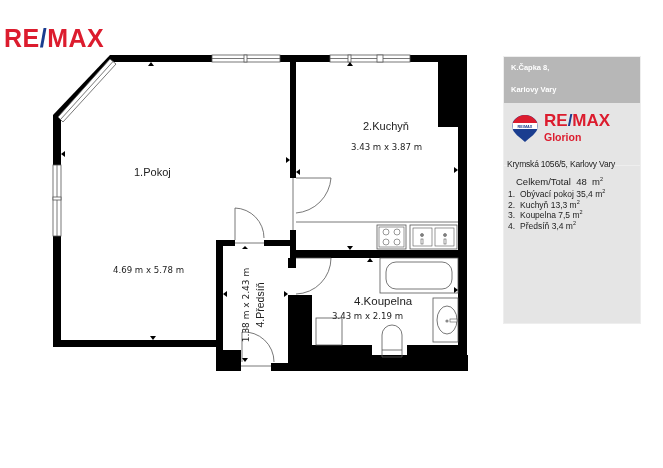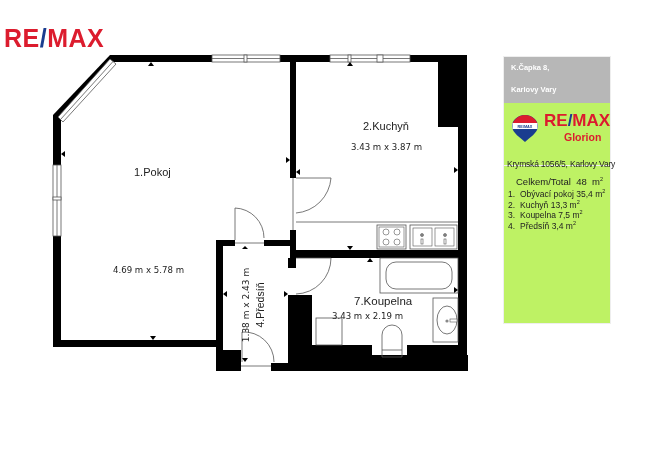--- a/index.html
+++ b/index.html
@@ -3,28 +3,28 @@
 <meta charset="utf-8">
 <style>
   html, body { margin:0; padding:0; background:#ffffff; }
   body { width:663px; height:468px; position:relative; overflow:hidden; font-family:"DejaVu Sans", sans-serif; }
   .logo { position:absolute; left:4px; top:26px; font-family:"Liberation Sans", sans-serif; font-weight:bold; font-size:25px; letter-spacing:0.5px; color:#dc1c2e; line-height:1; }
   .logo .slash { color:#1a3d8f; }
   .plan { position:absolute; left:0; top:0; }
   .room-label { position:absolute; font-family:"Liberation Sans", sans-serif; color:#222; white-space:nowrap; }
   .room-name { font-size:11px; }
   .room-dim { font-family:"DejaVu Sans", sans-serif; font-size:8.6px; color:#222; }
-  .panel { position:absolute; left:503px; top:56px; width:108px; height:268px; border:1px solid #eeeeee; box-sizing:border-box; background:#bef264; }
+  .panel { position:absolute; left:503px; top:56px; width:138px; height:268px; border:1px solid #eeeeee; box-sizing:border-box; background:#e5e5e5; }
   .panel-head { height:46px; background:#b7b7b7; color:#fff; font-family:"Liberation Sans", sans-serif; font-weight:bold; font-size:7.5px; padding-left:7px; box-sizing:border-box; }
   .panel-head div { height:22px; line-height:22px; }
   .agency { height:62px; border-bottom:1px solid #eee; position:relative; }
   .balloon { position:absolute; left:7px; top:10px; }
   .agency-brand { position:absolute; left:40px; top:9px; font-family:"Liberation Sans", sans-serif; font-weight:bold; font-size:17px; color:#dc1c2e; line-height:1; }
   .agency-brand .slash { color:#1a3d8f; }
-  .agency-office { position:absolute; left:40px; top:28px; font-family:"Liberation Sans", sans-serif; font-weight:bold; font-size:10.5px; color:#dc1c2e;margin-left:20px; }
+  .agency-office { position:absolute; left:40px; top:28px; font-family:"Liberation Sans", sans-serif; font-weight:bold; font-size:10.5px; color:#dc1c2e; }
   .agency-address { position:absolute; left:3px; top:56px; font-family:"Liberation Sans", sans-serif; font-size:8.5px; color:#222; white-space:nowrap; letter-spacing:-0.2px; }
   .areas { padding-top:10px; font-family:"Liberation Sans", sans-serif; color:#222; }
   .total { font-size:9.5px; padding-left:12px; margin-bottom:2px; }
   .area-item { font-size:8.5px; padding-left:4px; line-height:10.5px; }
   .area-item .num { display:inline-block; width:12px; }
   sup { font-size:5.5px; vertical-align:super; line-height:0; }
 </style>
 </head>
 <body>
 
@@ -158,21 +158,21 @@
 </svg>
 
 <div class="room-label" style="left:133px; top:166px;text-align:center;">
   <div class="room-name" style="padding-left:1px;">1.Pokoj</div>
 </div>
 <div class="room-label room-dim" style="left:113px; top:218px;margin-top:47px;">4.69 m x 5.78 m</div>
 
 <div class="room-label room-name" style="left:363px; top:120px;">2.Kuchyň</div>
 <div class="room-label room-dim" style="left:351px; top:142px;">3.43 m x 3.87 m</div>
 
-<div class="room-label room-name" style="left:354px; top:295px; font-size:11.5px;">7.Koupelna</div>
+<div class="room-label room-name" style="left:354px; top:295px; font-size:11.5px;">4.Koupelna</div>
 <div class="room-label room-dim" style="left:332px; top:311px;">3.43 m x 2.19 m</div>
 
 <div class="room-label" style="left:253px; top:305px; transform:translate(-50%,-50%) rotate(-90deg); transform-origin:center; text-align:center; line-height:14px;">
   <div class="room-dim" style="font-size:9px;">1.38 m x 2.43 m</div>
   <div class="room-name" style="font-size:10.5px;">4.Předsíň</div>
 </div>
 
 <div class="panel">
   <div class="panel-head">
     <div>K.Čapka 8,</div>

